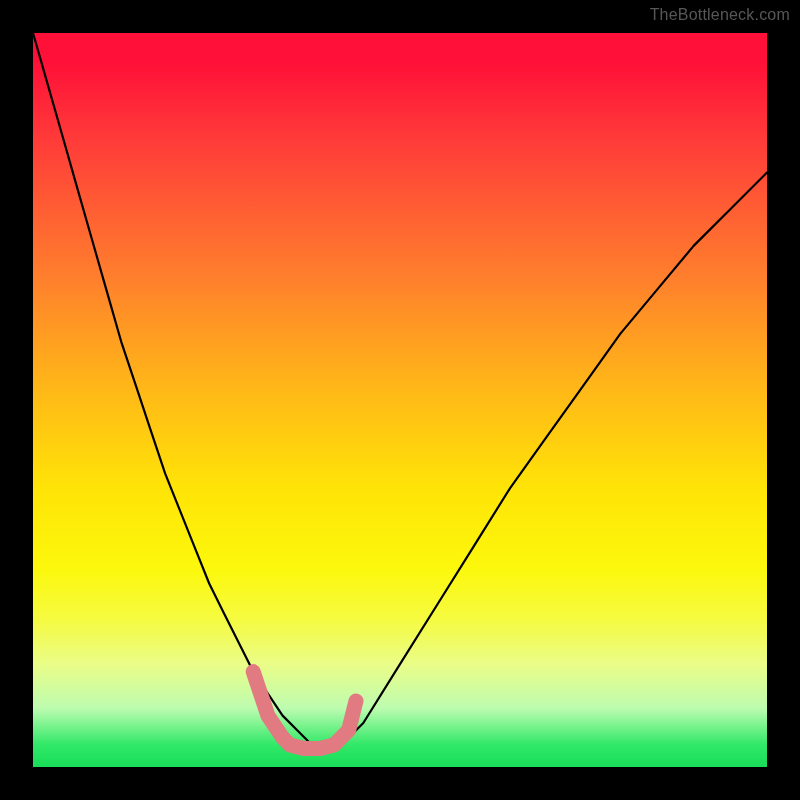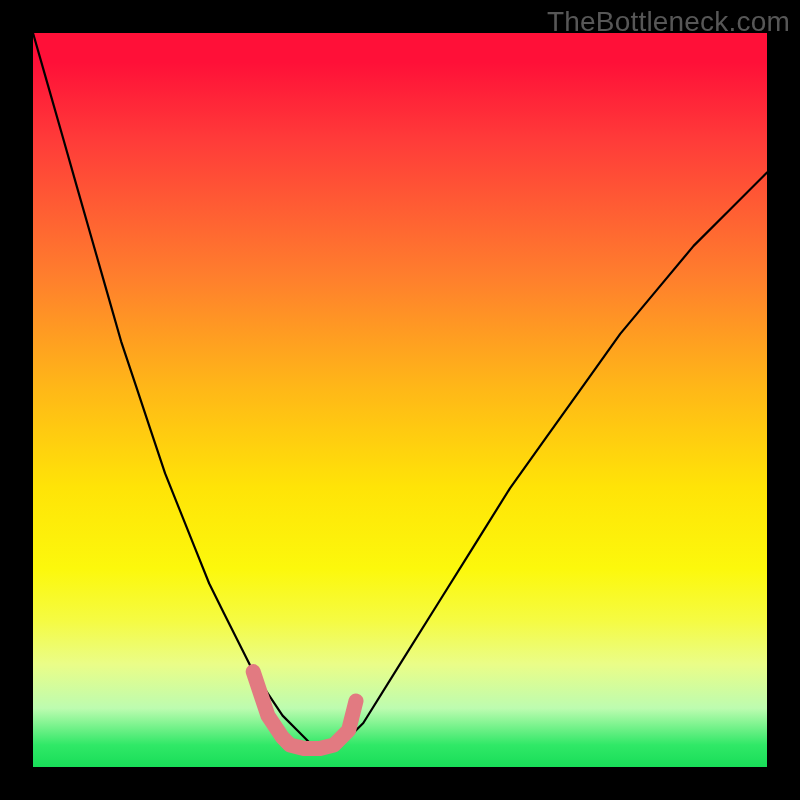--- a/index.html
+++ b/index.html
@@ -39,21 +39,21 @@
       #bdfcb0 92%,
       #30e867 97%,
       #18dd58 100%
     );
   }
   .watermark {
     position: absolute;
     top: 6px;
     right: 10px;
     color: #575757;
-    font-size: 28px;
+    font-size: 16px;
     font-weight: 400;
     letter-spacing: 0.2px;
     user-select: none;
   }
   svg.curve {
     position: absolute;
     left: 0;
     top: 0;
     width: 734px;
     height: 734px;

